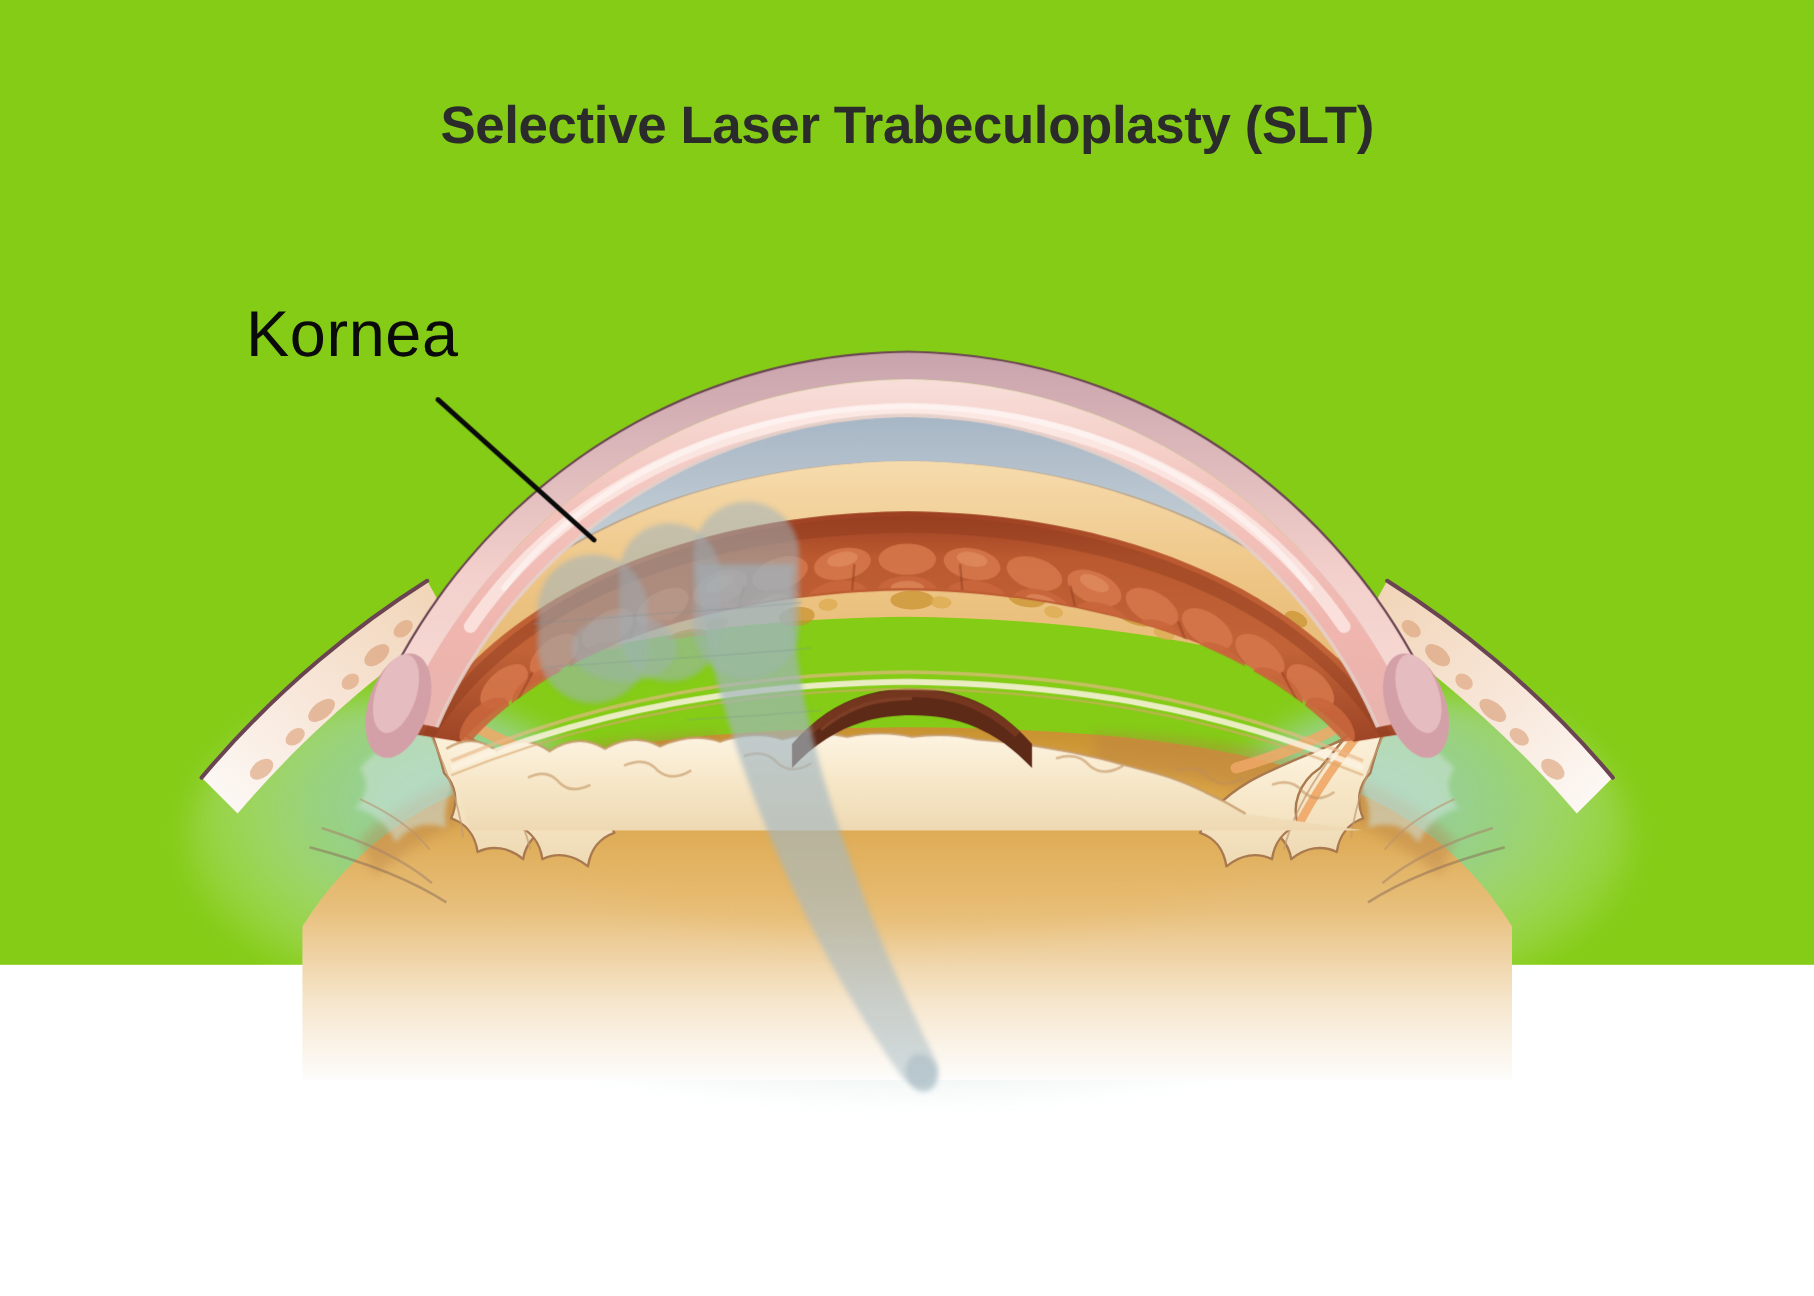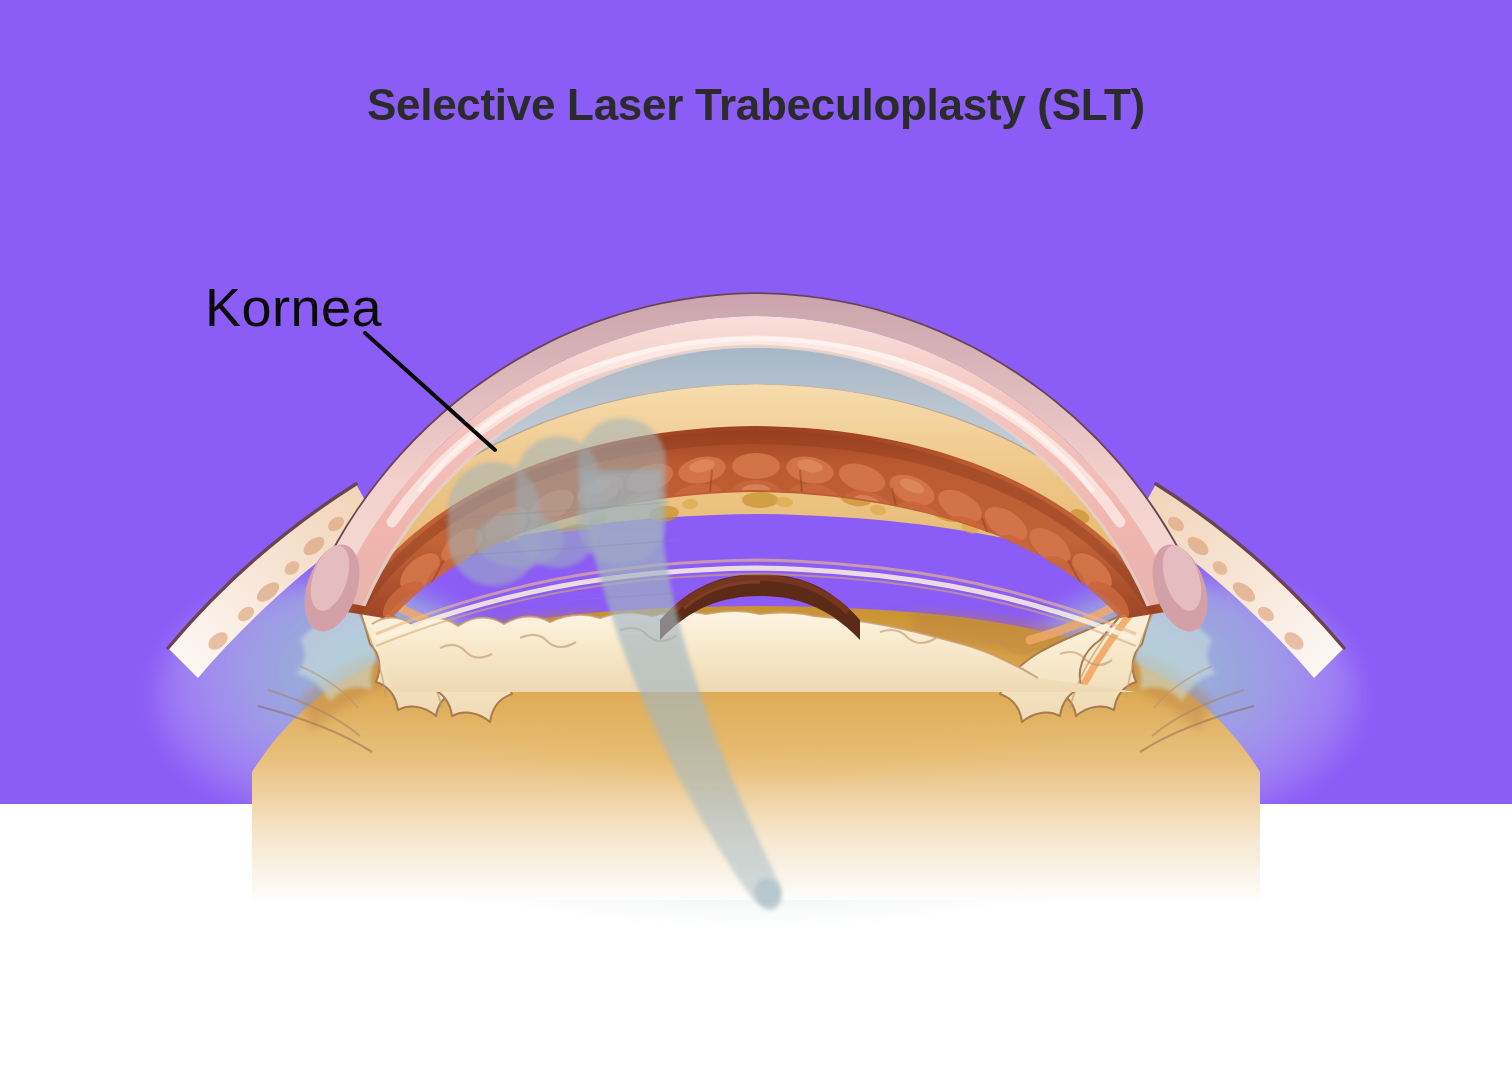--- a/index.html
+++ b/index.html
@@ -12,21 +12,21 @@
     height: 1080px;
     position: relative;
     overflow: hidden;
     font-family: "Liberation Sans", sans-serif;
   }
   #canvas {
     position: absolute;
     inset: 0;
     width: 1512px;
     height: 804px;
-    background: #8b5cf6;
+    background: #84cc16;
   }
   .figure-title {
     position: absolute;
     top: 80px;
     left: 0;
     width: 1512px;
     text-align: center;
     font-family: "Liberation Sans", sans-serif;
     font-weight: bold;
     font-size: 44px;
@@ -39,21 +39,20 @@
     font-family: "Liberation Sans", sans-serif;
     font-weight: 400;
     color: #0a0a0a;
     white-space: nowrap;
   }
   #label-kornea {
     left: 205px;
     top: 248px;
     font-size: 54px;
     letter-spacing: 0.5px;
-    margin-top: 28px;
   }
   #label-laser {
     left: 670px;
     top: 928px;
     font-size: 54px;
     letter-spacing: 0.5px;
   }
   svg { display: block; }
 </style>
 </head>

